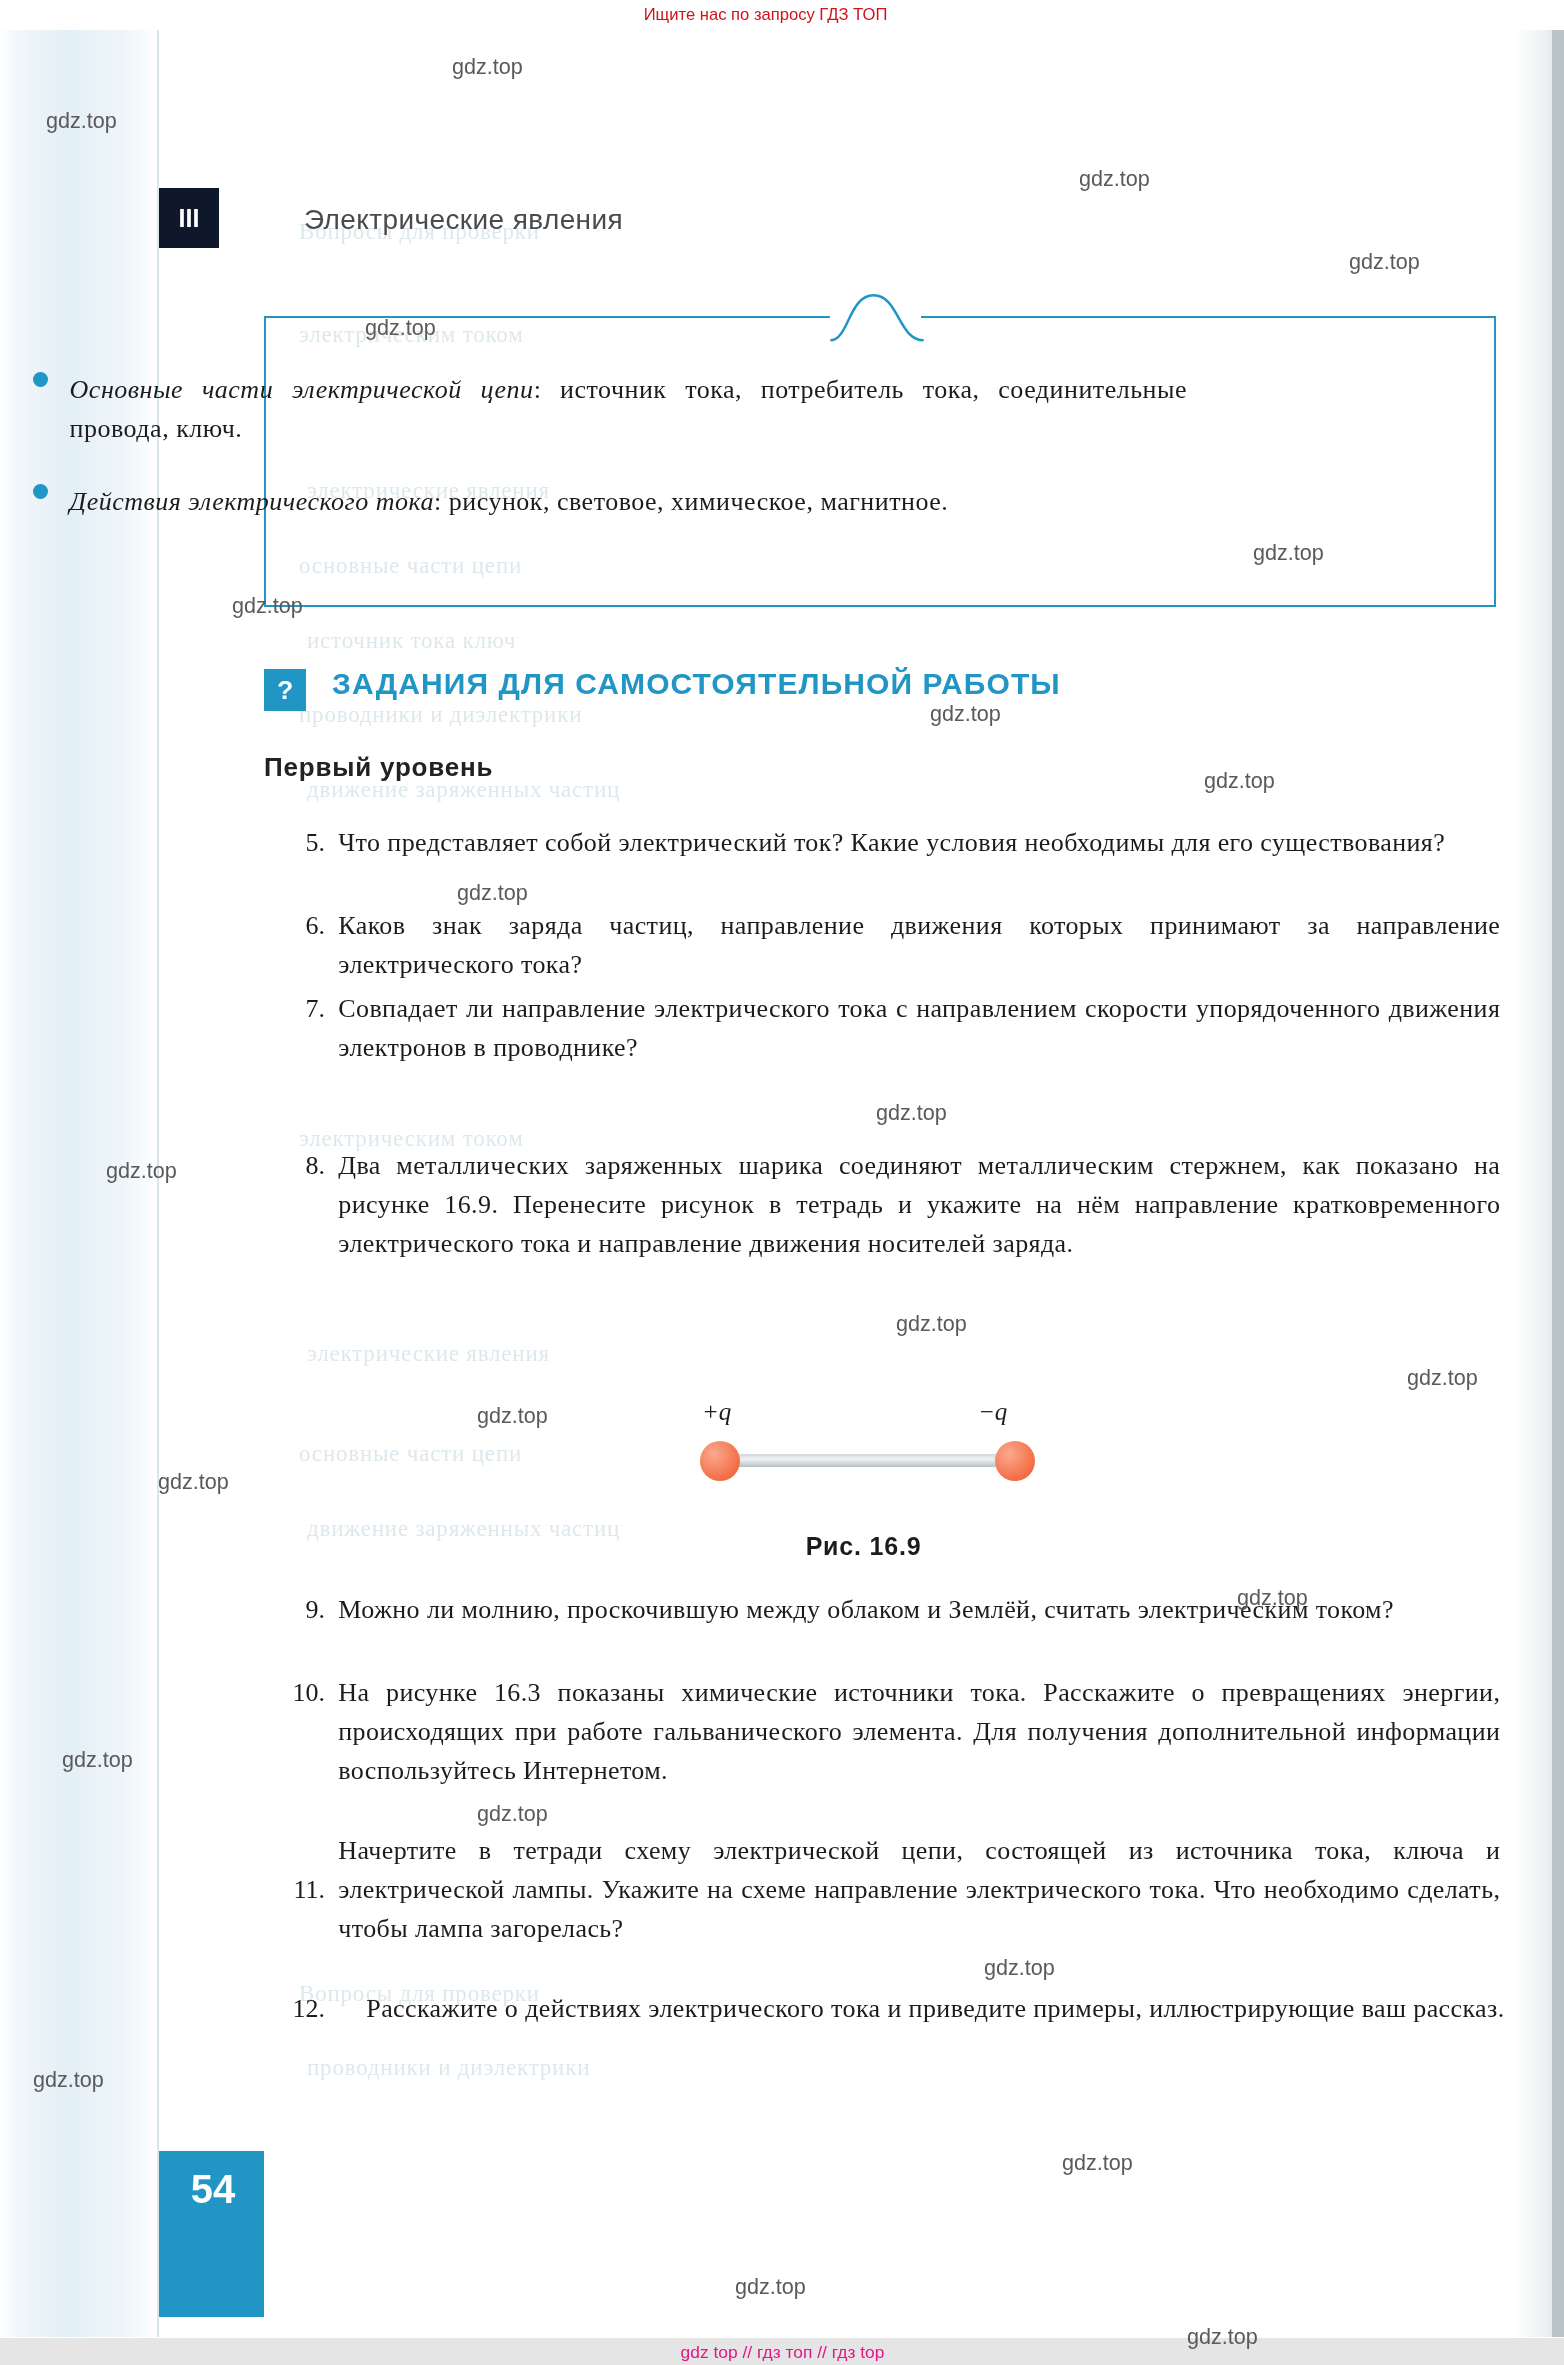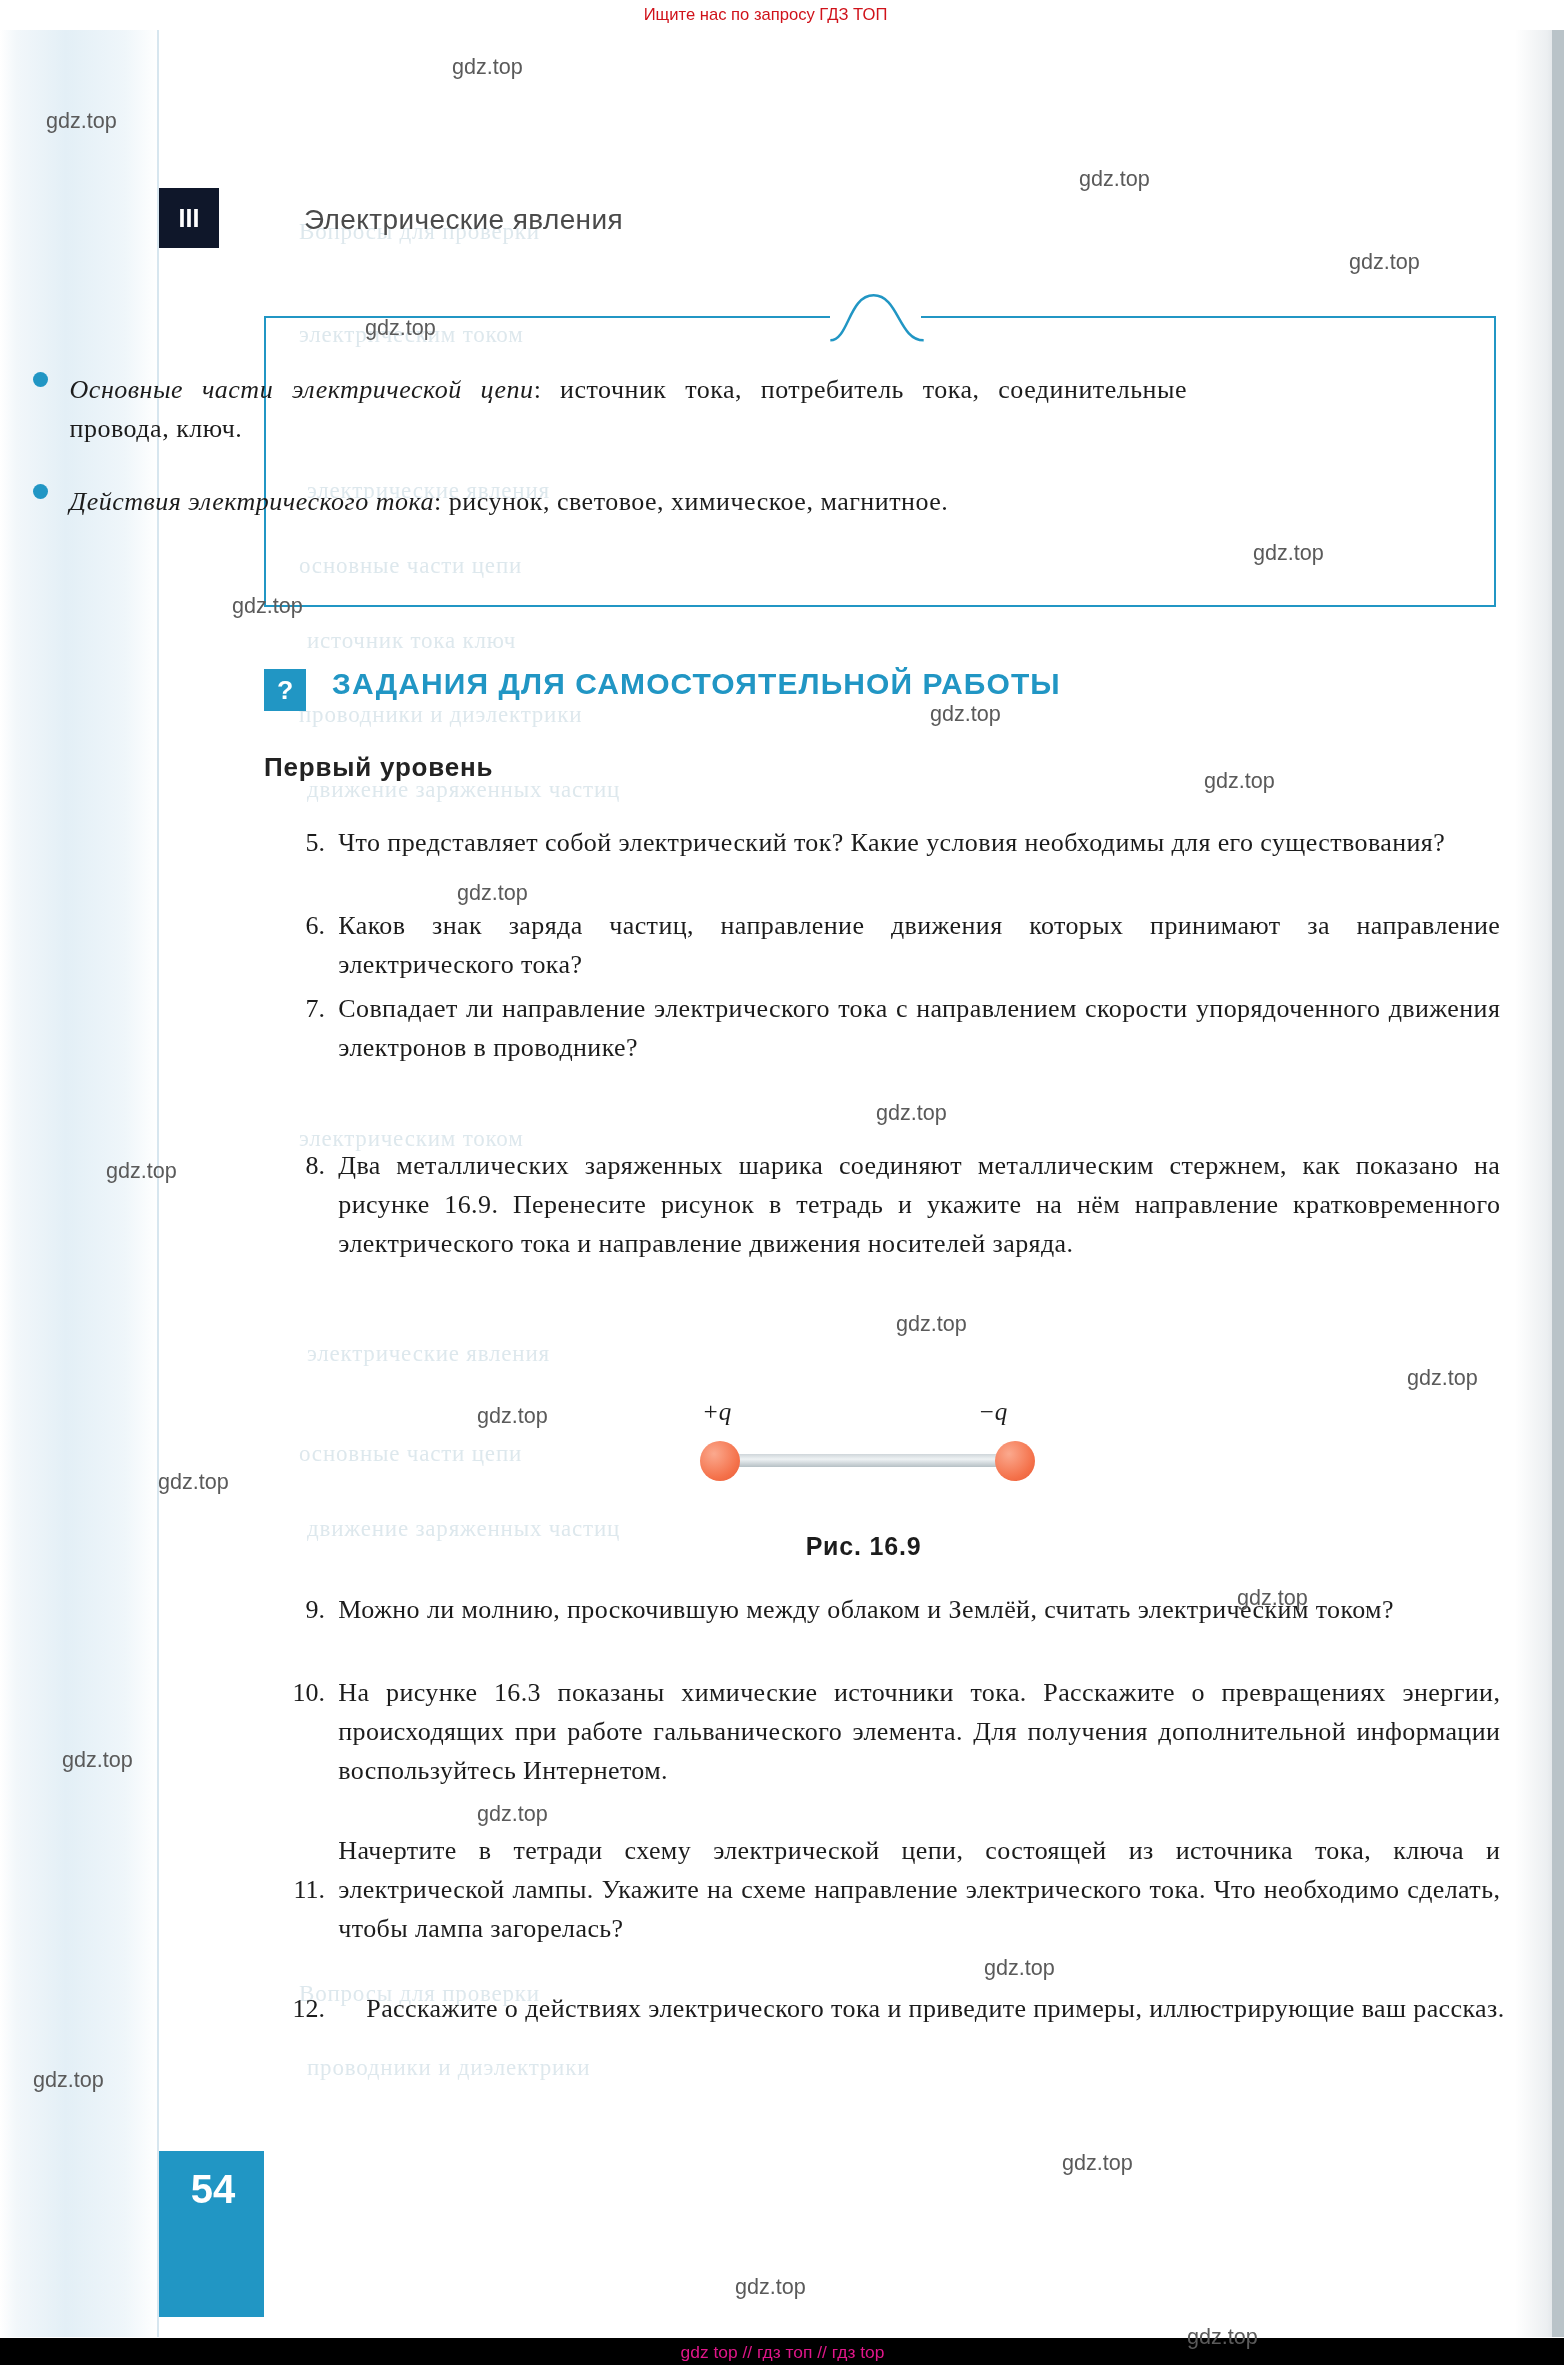--- a/index.html
+++ b/index.html
@@ -313,21 +313,21 @@
     position: absolute;
     bottom: 0;
     left: 0;
     width: 1565px;
     height: 28px;
     line-height: 28px;
     text-align: center;
     font-family: "Liberation Sans", sans-serif;
     font-size: 17.4px;
     color: #e0168a;
-    background: #000000;
+    background: #e5e5e5;
   }
 </style>
 </head>
 <body>
 
 <div class="promo-top">Ищите нас по запросу ГДЗ ТОП</div>
 
 <div class="page">
 
   <div class="gutter"></div>

